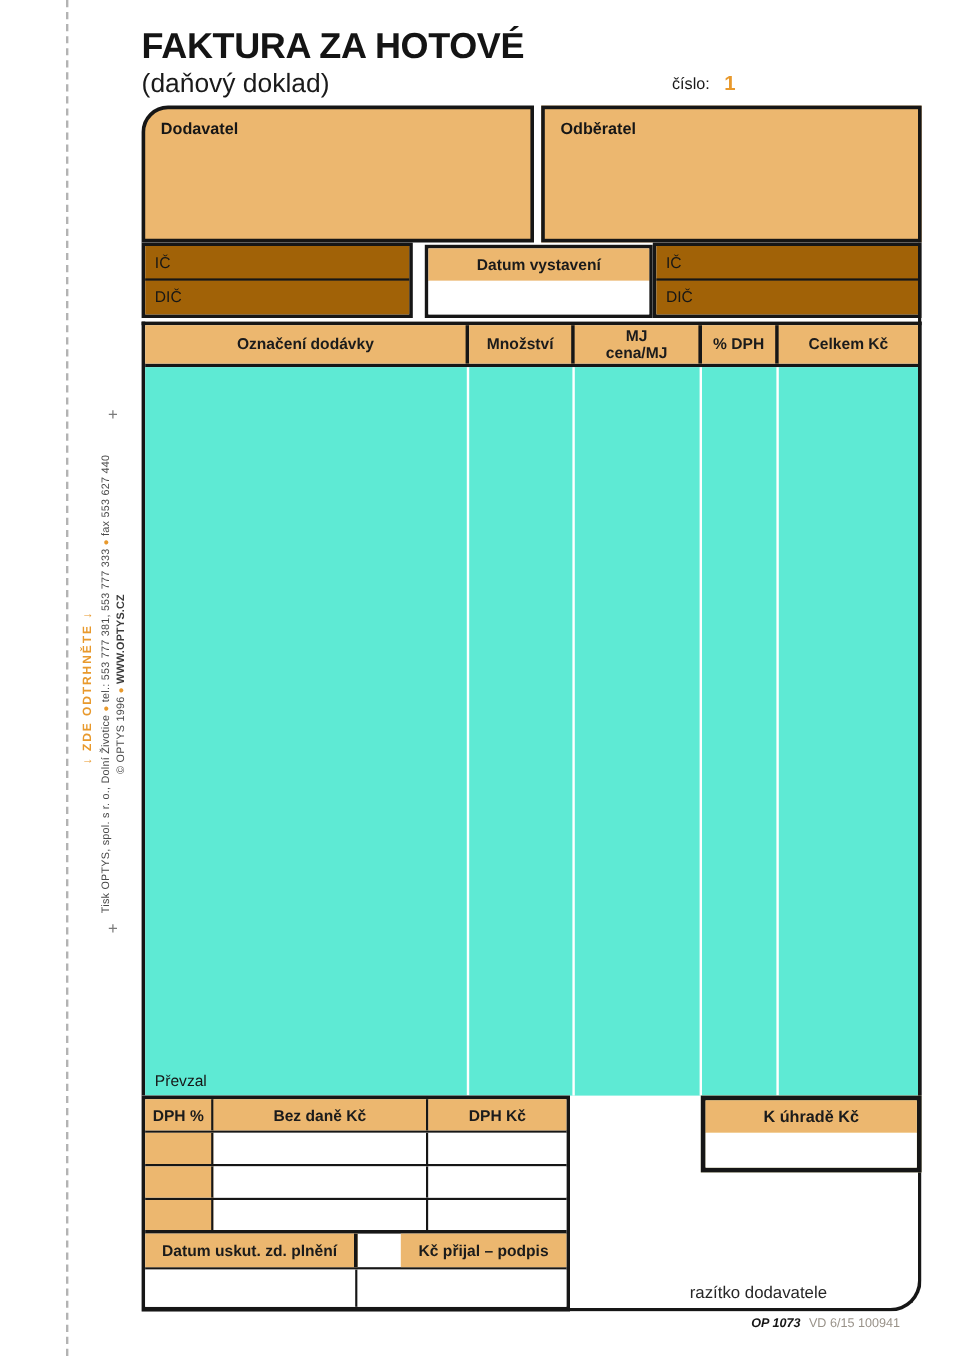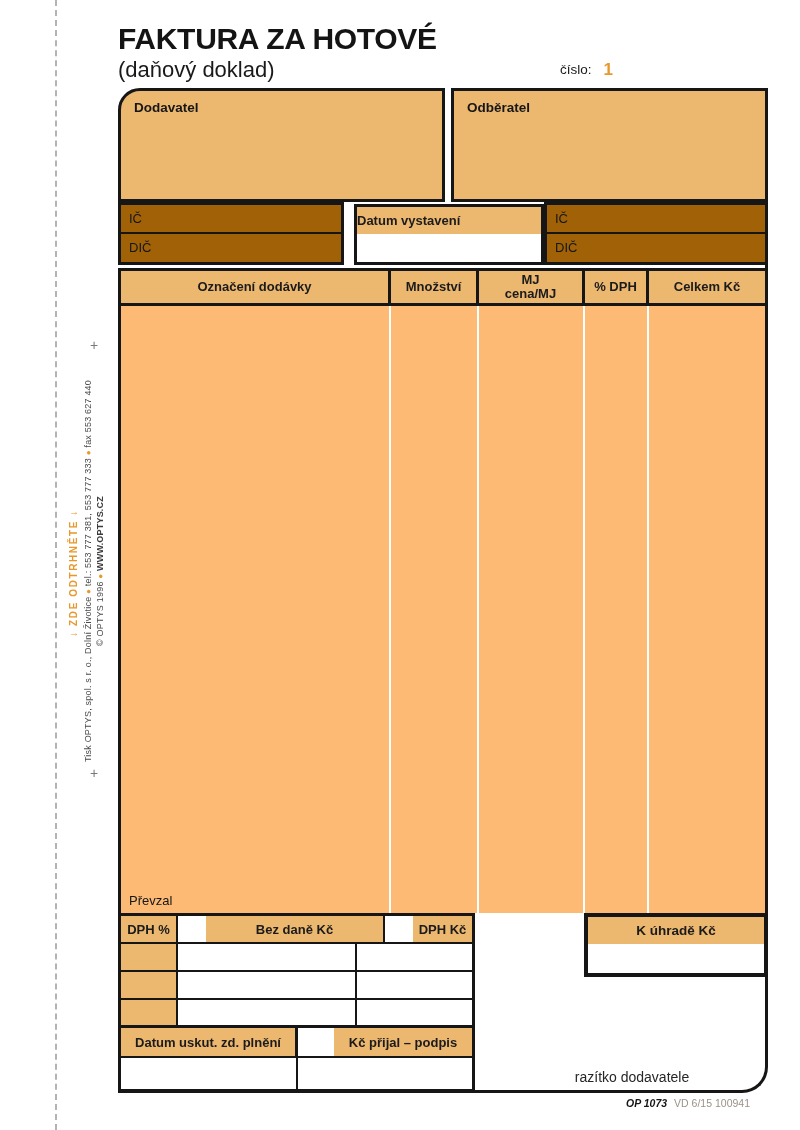--- a/index.html
+++ b/index.html
@@ -32,41 +32,41 @@
   .box-supplier { left:118px; width:327px; border-top-left-radius:22px; }
   .box-customer { left:451px; width:317px; }
 
   .id-box { position:absolute; top:202px; height:63px; background:#fff; border:3px solid #161616; }
   .id-left  { left:118px; width:226px; }
   .id-right { left:544px; width:224px; }
   .id-row { height:28px; line-height:28px; padding-left:8px; font-size:13px; color:#161616; background:#a16207; }
   .id-row.first { border-bottom:2px solid #161616; height:29px; line-height:27px; }
 
   .date-box { position:absolute; left:354px; top:204px; width:190px; height:61px; border:3px solid #161616; background:#fff; }
-  .date-head { height:27px; background:#ecb76f; text-align:left; line-height:27px; font-size:13px; font-weight:700; color:#1b1b1b; }
+  .date-head { height:27px; background:#ecb76f; text-align:center; line-height:27px; font-size:13px; font-weight:700; color:#1b1b1b; }
   .date-fill { height:28px; background:#fff; }
 
   
   .items-table { position:absolute; left:118px; top:268px; width:650px; height:645px;
                  border:3px solid #161616; border-bottom:none; display:flex; flex-direction:column; }
   .items-head { display:flex; height:35px; border-bottom:3px solid #161616; }
   .items-head .hcell { background:#ecb76f; border-right:3px solid #161616; display:flex; align-items:center; justify-content:center;
                        text-align:center; font-size:13px; font-weight:700; color:#1b1b1b; white-space:pre-line; line-height:1.1; }
   .items-head .hcell:last-child { border-right:none; }
   .c1 { width:270px; } .c2 { width:88px; } .c3 { width:106px; } .c4 { width:64px; } .c5 { flex:1; }
-  .items-body { position:relative; flex:1; background:#fdba74; }
+  .items-body { position:relative; flex:1; background:#5eead4; }
   .vdiv { position:absolute; top:0; bottom:0; width:2px; background:#ffffff; }
   .vd1 { left:268px; } .vd2 { left:356px; } .vd3 { left:462px; } .vd4 { left:526px; }
   .received { position:absolute; left:8px; bottom:5px; font-size:13px; color:#161616; }
 
   
   .vat-table { position:absolute; left:118px; top:913px; width:357px; height:180px; background:#fff;
                border:3px solid #161616; border-bottom-width:4px; display:flex; flex-direction:column; }
   .vrow { display:flex; }
-  .vat-head { height:28px; border-bottom:2px solid #161616;gap:28px; }
+  .vat-head { height:28px; border-bottom:2px solid #161616; }
   .vat-head .vcell { background:#ecb76f; display:flex; align-items:center; justify-content:center;
                      font-size:13px; font-weight:700; color:#1b1b1b; border-right:2px solid #161616; }
   .vat-head .vcell:last-child { border-right:none; }
   .vatr { height:28px; border-bottom:2px solid #161616; }
   .vatr.last { border-bottom:3px solid #161616; }
   .vatr .rate { width:57px; background:#ecb76f; border-right:2px solid #161616; }
   .vatr .base { width:179px; background:#fff; border-right:2px solid #161616; }
   .vatr .tax  { flex:1; background:#fff; }
   .w1 { width:57px; } .w2 { width:179px; } .w3 { flex:1;text-align:right; }
   .vat-sub { height:30px; border-bottom:2px solid #161616; }

